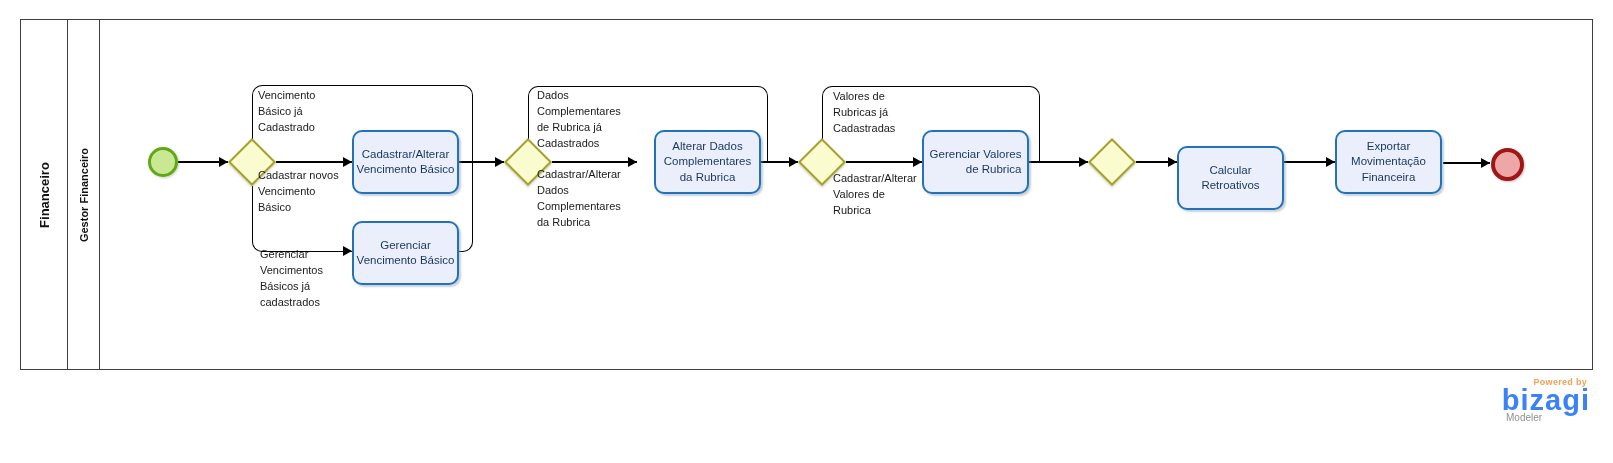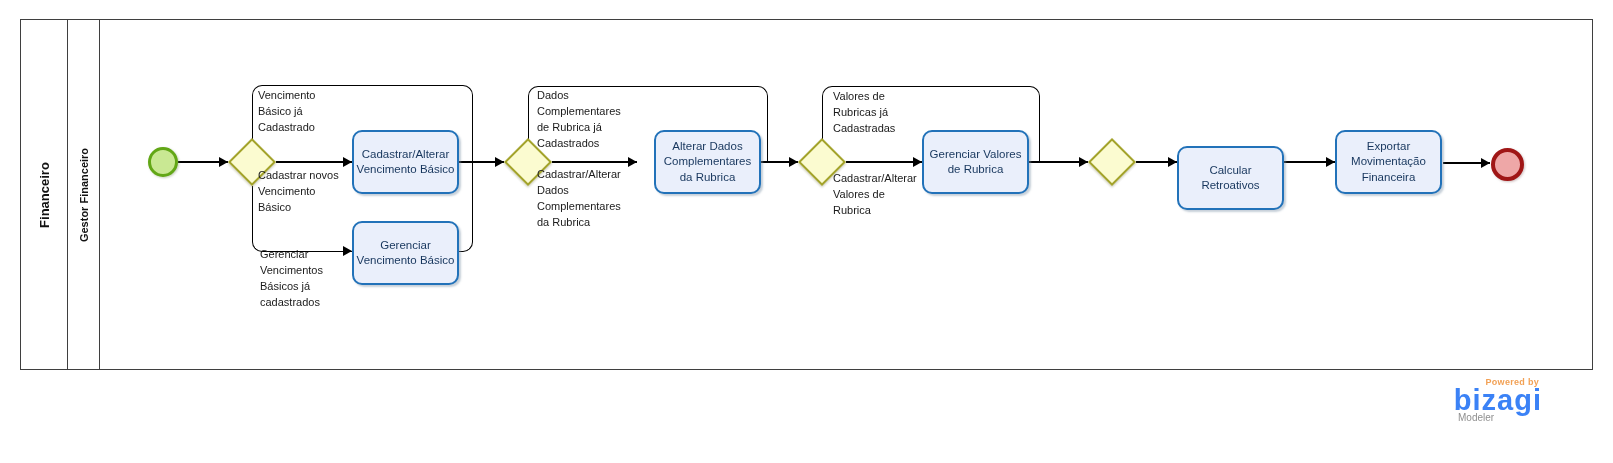--- a/index.html
+++ b/index.html
@@ -43,21 +43,21 @@
         filter:drop-shadow(1px 1px 1px rgba(140,160,120,.5));}
   .event-end{position:absolute;width:33px;height:33px;box-sizing:border-box;
         border-radius:50%;background:#EEA7A7;border:4px solid #A01616;z-index:2;
         filter:drop-shadow(1px 1px 1px rgba(160,130,130,.5));}
 
   
   .flow-label{position:absolute;font-size:11px;line-height:16px;color:#1a1a1a;
         white-space:pre-line;z-index:3;}
 
   
-  .brand{position:absolute;left:1407px;top:377px;width:135px;z-index:3;}
+  .brand{position:absolute;left:1455px;top:377px;width:135px;z-index:3;}
   .brand-powered{font-size:9px;font-weight:bold;color:#F2A155;text-align:right;
         padding-right:3px;letter-spacing:.3px;}
   .brand-logo{font-size:29px;font-weight:bold;color:#3b82f6;text-align:right;
         line-height:26px;letter-spacing:1px;}
   .brand-product{font-size:10px;color:#8F8F8F;text-align:left;margin-left:3px;
         margin-top:-1px;padding-left:48px;}
 </style>
 </head>
 <body>
 
@@ -121,21 +121,21 @@
   <div class="gateway" style="left:805px;top:145px;"></div>
   <div class="gateway" style="left:1095px;top:145px;"></div>
 
   <div class="task" style="left:352px;top:130px;">Cadastrar/Alterar
 Vencimento Básico</div>
   <div class="task" style="left:352px;top:221px;">Gerenciar
 Vencimento Básico</div>
   <div class="task" style="left:654px;top:130px;">Alterar Dados
 Complementares
 da Rubrica</div>
-  <div class="task" style="left:922px;top:130px;">Gerenciar Valores
+  <div class="task" style="left:922px;top:130px;text-align:right;">Gerenciar Valores
 de Rubrica</div>
   <div class="task" style="left:1177px;top:146px;">Calcular
 Retroativos</div>
   <div class="task" style="left:1335px;top:130px;">Exportar
 Movimentação
 Financeira</div>
 
   <div class="event-end" style="left:1491px;top:148px;"></div>
 
   <div class="flow-label" style="left:258px;top:87px;">Vencimento

